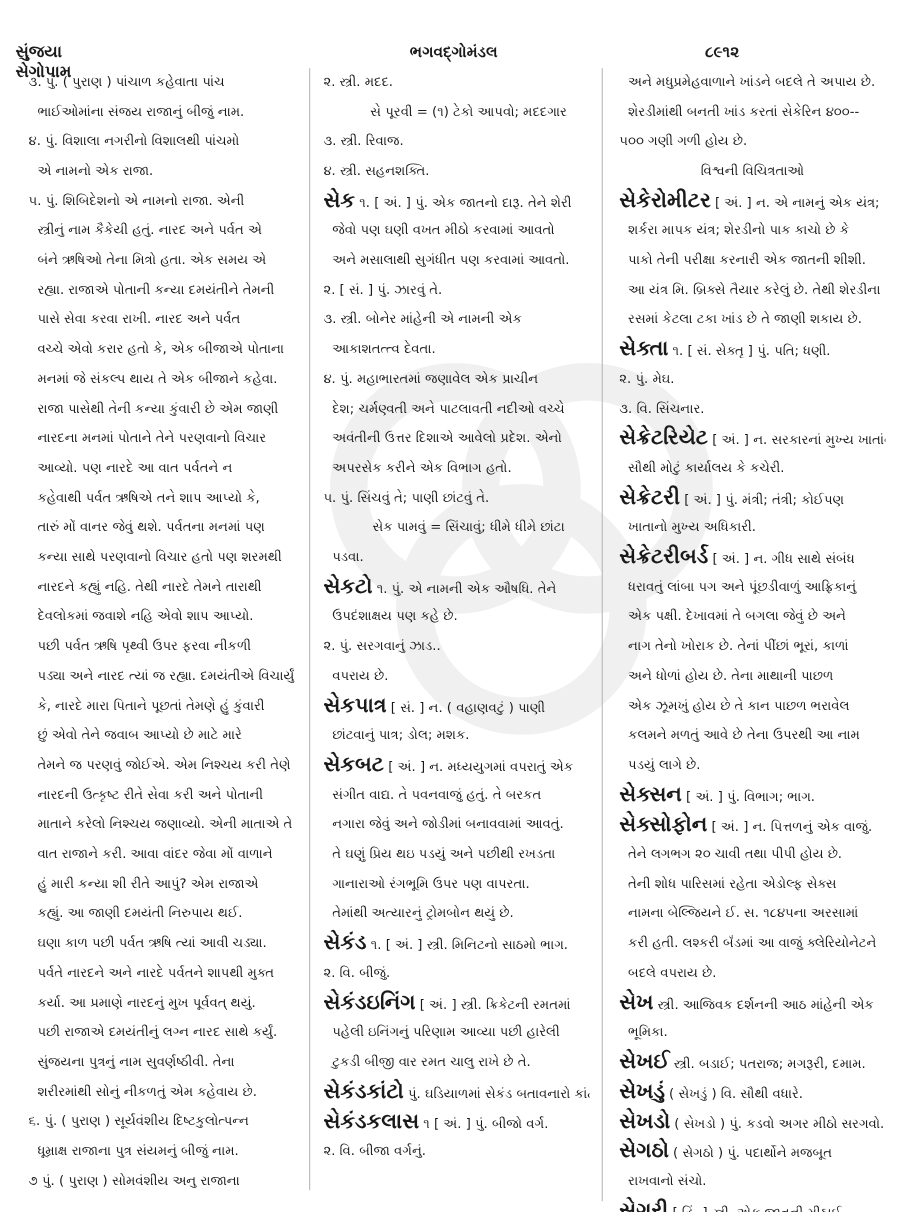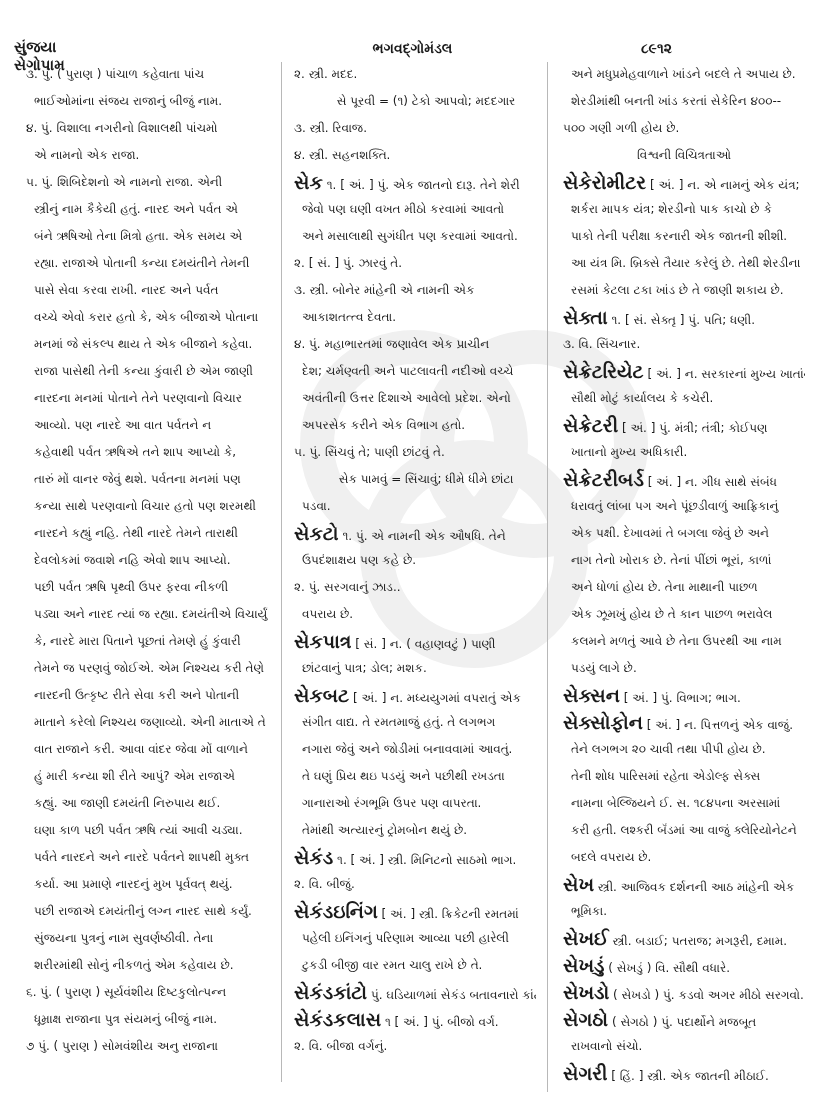--- a/index.html
+++ b/index.html
@@ -79,20 +79,21 @@
     <span class="line indent"><span>નારદના મનમાં પોતાને તેને પરણવાનો વિચાર</span></span>
     <span class="line indent"><span>આવ્યો. પણ નારદે આ વાત પર્વતને ન</span></span>
     <span class="line indent"><span>કહેવાથી પર્વત ઋષિએ તને શાપ આપ્યો કે,</span></span>
     <span class="line indent"><span>તારું મોં વાનર જેવું થશે. પર્વતના મનમાં પણ</span></span>
     <span class="line indent"><span>કન્યા સાથે પરણવાનો વિચાર હતો પણ શરમથી</span></span>
     <span class="line indent"><span>નારદને કહ્યું નહિ. તેથી નારદે તેમને તારાથી</span></span>
     <span class="line indent"><span>દેવલોકમાં જવાશે નહિ એવો શાપ આપ્યો.</span></span>
     <span class="line indent"><span>પછી પર્વત ઋષિ પૃથ્વી ઉપર ફરવા નીકળી</span></span>
     <span class="line indent"><span>પડ્યા અને નારદ ત્યાં જ રહ્યા. દમયંતીએ વિચાર્યું</span></span>
     <span class="line indent"><span>કે, નારદે મારા પિતાને પૂછતાં તેમણે હું કુંવારી</span></span>
+    <span class="line indent"><span>છું એવો તેને જવાબ આપ્યો છે માટે મારે</span></span>
     <span class="line indent"><span>તેમને જ પરણવું જોઈએ. એમ નિશ્ચય કરી તેણે</span></span>
     <span class="line indent"><span>નારદની ઉત્કૃષ્ટ રીતે સેવા કરી અને પોતાની</span></span>
     <span class="line indent"><span>માતાને કરેલો નિશ્ચય જણાવ્યો. એની માતાએ તે</span></span>
     <span class="line indent"><span>વાત રાજાને કરી. આવા વાંદર જેવા મોં વાળાને</span></span>
     <span class="line indent"><span>હું મારી કન્યા શી રીતે આપું? એમ રાજાએ</span></span>
     <span class="line indent"><span>કહ્યું. આ જાણી દમયંતી નિરુપાય થઈ.</span></span>
     <span class="line indent"><span>ઘણા કાળ પછી પર્વત ઋષિ ત્યાં આવી ચડ્યા.</span></span>
     <span class="line indent"><span>પર્વતે નારદને અને નારદે પર્વતને શાપથી મુક્ત</span></span>
     <span class="line indent"><span>કર્યા. આ પ્રમાણે નારદનું મુખ પૂર્વવત્ થયું.</span></span>
     <span class="line indent"><span>પછી રાજાએ દમયંતીનું લગ્ન નારદ સાથે કર્યું.</span></span>
@@ -120,21 +121,21 @@
     <span class="line"><span>૫. પું. સિંચવું તે; પાણી છાંટવું તે.</span></span>
     <span class="line indent2"><span>સેક પામવું = સિંચાવું; ધીમે ધીમે છાંટા</span></span>
     <span class="line indent"><span>પડવા.</span></span>
     <span class="line"><span class="hw">સેકટો</span><span> ૧. પું. એ નામની એક ઔષધિ. તેને</span></span>
     <span class="line indent"><span>ઉપદંશાક્ષય પણ કહે છે.</span></span>
     <span class="line"><span>૨. પું. સરગવાનું ઝાડ..</span></span>
     <span class="line indent"><span>વપરાય છે.</span></span>
     <span class="line"><span class="hw">સેકપાત્ર</span><span> [ સં. ] ન. ( વહાણવટું ) પાણી</span></span>
     <span class="line indent"><span>છાંટવાનું પાત્ર; ડોલ; મશક.</span></span>
     <span class="line"><span class="hw">સેકબટ</span><span> [ અં. ] ન. મધ્યયુગમાં વપરાતું એક</span></span>
-    <span class="line indent"><span>સંગીત વાદ્ય. તે રમતમાજું હતું. તે લગભગ</span></span>
+    <span class="line indent"><span>સંગીત વાદ્ય. તે પવનવાજું હતું. તે બરકત</span></span>
     <span class="line indent"><span>નગારા જેવું અને જોડીમાં બનાવવામાં આવતું.</span></span>
     <span class="line indent"><span>તે ઘણું પ્રિય થઇ પડયું અને પછીથી રખડતા</span></span>
     <span class="line indent"><span>ગાનારાઓ રંગભૂમિ ઉપર પણ વાપરતા.</span></span>
     <span class="line indent"><span>તેમાંથી અત્યારનું ટ્રોમબોન થયું છે.</span></span>
     <span class="line"><span class="hw">સેકંડ</span><span> ૧. [ અં. ] સ્ત્રી. મિનિટનો સાઠમો ભાગ.</span></span>
     <span class="line"><span>૨. વિ. બીજું.</span></span>
     <span class="line"><span class="hw">સેકંડઇનિંગ</span><span> [ અં. ] સ્ત્રી. ક્રિકેટની રમતમાં</span></span>
     <span class="line indent"><span>પહેલી ઇનિંગનું પરિણામ આવ્યા પછી હારેલી</span></span>
     <span class="line indent"><span>ટુકડી બીજી વાર રમત ચાલુ રાખે છે તે.</span></span>
     <span class="line"><span class="hw">સેકંડકાંટો</span><span> પું. ઘડિયાળમાં સેકંડ બતાવનારો કાંટો.</span></span>
@@ -145,20 +146,21 @@
     <span class="line indent"><span>અને મધુપ્રમેહવાળાને ખાંડને બદલે તે અપાય છે.</span></span>
     <span class="line indent"><span>શેરડીમાંથી બનતી ખાંડ કરતાં સેકેરિન ૪૦૦--</span></span>
     <span class="line"><span>૫૦૦ ગણી ગળી હોય છે.</span></span>
     <span class="line right"><span>વિશ્વની વિચિત્રતાઓ</span></span>
     <span class="line"><span class="hw">સેકેરોમીટર</span><span> [ અં. ] ન. એ નામનું એક યંત્ર;</span></span>
     <span class="line indent"><span>શર્કરા માપક યંત્ર; શેરડીનો પાક કાચો છે કે</span></span>
     <span class="line indent"><span>પાકો તેની પરીક્ષા કરનારી એક જાતની શીશી.</span></span>
     <span class="line indent"><span>આ યંત્ર મિ. બ્રિક્સે તૈયાર કરેલું છે. તેથી શેરડીના</span></span>
     <span class="line indent"><span>રસમાં કેટલા ટકા ખાંડ છે તે જાણી શકાય છે.</span></span>
     <span class="line"><span class="hw">સેક્તા</span><span> ૧. [ સં. સેક્તૃ ] પું. પતિ; ધણી.</span></span>
+    <span class="line"><span>૨. પું. મેઘ.</span></span>
     <span class="line"><span>૩. વિ. સિંચનાર.</span></span>
     <span class="line"><span class="hw">સેક્રેટરિયેટ</span><span> [ અં. ] ન. સરકારનાં મુખ્ય ખાતાંનું</span></span>
     <span class="line indent"><span>સૌથી મોટું કાર્યાલય કે કચેરી.</span></span>
     <span class="line"><span class="hw">સેક્રેટરી</span><span> [ અં. ] પું. મંત્રી; તંત્રી; કોઈપણ</span></span>
     <span class="line indent"><span>ખાતાનો મુખ્ય અધિકારી.</span></span>
     <span class="line"><span class="hw">સેક્રેટરીબર્ડ</span><span> [ અં. ] ન. ગીધ સાથે સંબંધ</span></span>
     <span class="line indent"><span>ધરાવતું લાંબા પગ અને પૂંછડીવાળું આફ્રિકાનું</span></span>
     <span class="line indent"><span>એક પક્ષી. દેખાવમાં તે બગલા જેવું છે અને</span></span>
     <span class="line indent"><span>નાગ તેનો ખોરાક છે. તેનાં પીંછાં ભૂરાં, કાળાં</span></span>
     <span class="line indent"><span>અને ધોળાં હોય છે. તેના માથાની પાછળ</span></span>

